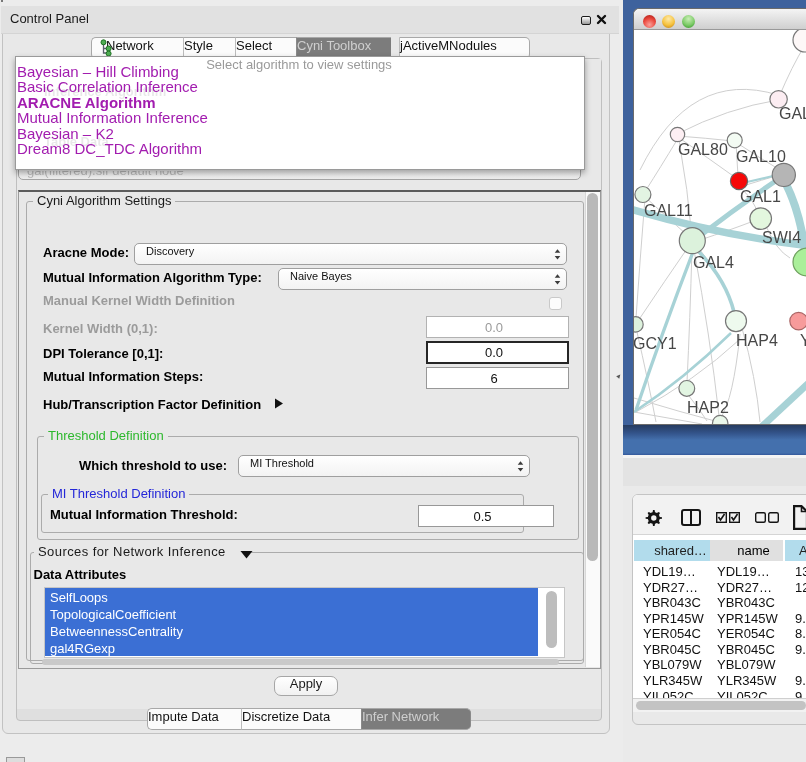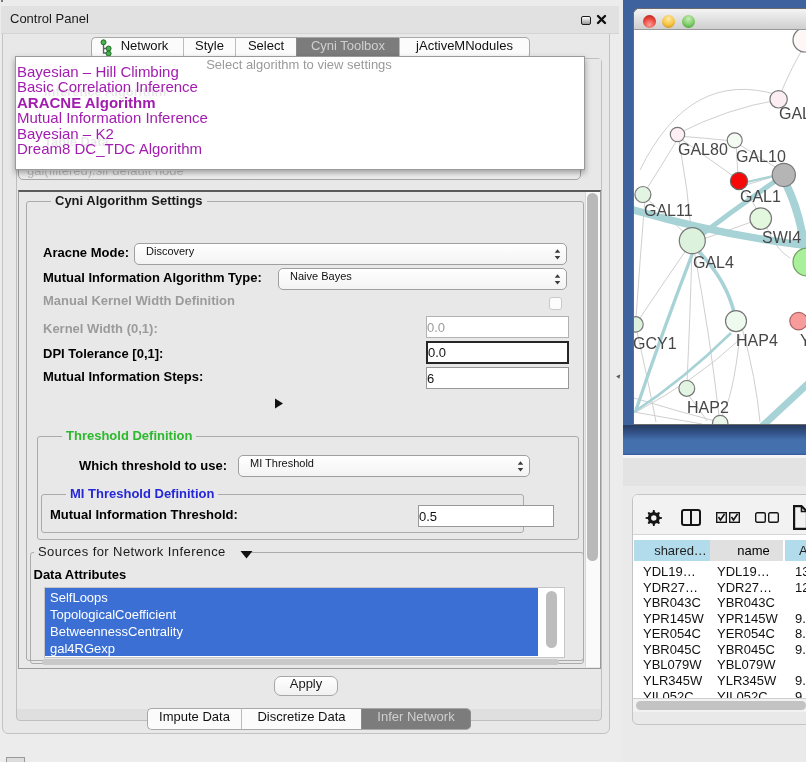--- a/index.html
+++ b/index.html
@@ -9,35 +9,35 @@
 .abs { position:absolute; }
 .bold { font-weight:bold; }
 
 #cpwin { left:2px; top:8px; width:608px; height:726px; background:#e8e8e8;
   border:1px solid #c2c2c2; border-radius:6px; }
 #cptitle { left:-2px; top:-3px; width:618px; height:27.5px; background:#e1e1e1;
   border-bottom:1px solid #d4d4d4; z-index:2; }
 #cptitle span { position:absolute; left:9px; top:5px; font-size:13px; color:#1a1a1a; }
 
 .seg { height:22px; background:#fbfbfb; border-top:1px solid #a8a8a8;
-  border-bottom:1px solid #a8a8a8; font-size:13px; color:#111; text-align:center; }
+  border-bottom:1px solid #a8a8a8; font-size:13px; color:#111; }
 .seg span { display:inline-block; margin-top:0px; }
 .segdark { background:#7c7c7c; color:#cfcfcf; }
 
 .grp { border:1px solid #ababab; border-radius:3px; }
-.gtitle { position:absolute; top:-9.5px; left:24px; background:#e8e8e8; padding:0 4px;
-  font-size:13px; white-space:nowrap;font-weight:bold; }
+.gtitle { position:absolute; top:-9.5px; left:6px; background:#e8e8e8; padding:0 4px;
+  font-size:13px; white-space:nowrap; }
 
 .combo { background:linear-gradient(#ffffff,#f3f3f3); border:1px solid #9f9f9f;
   border-radius:5px; font-size:11px; color:#111; }
 .combo .ctext { position:absolute; left:11px; top:0.5px; }
 .combo .carr { position:absolute; right:4.5px; top:4px; width:9px; height:13px; }
 
 .tf { background:#fff; border:1px solid #989898; font-size:13px; color:#111;
-  text-align:left; padding:3px 7px 0 0; }
+  text-align:center; padding:3px 7px 0 0; }
 .lab { font-size:13px; white-space:nowrap; }
 .dis { color:#9b9b9b; }
 </style>
 </head>
 <body>
 <div id="stage">
 
   <div class="abs" style="left:1px;top:0;width:2px;height:2px;background:#777"></div>
 
   <div id="cpwin" class="abs">
@@ -57,21 +57,21 @@
       <span style="margin-left:14px">Network</span>
     </div>
     <svg class="abs" style="left:96px;top:30px" width="14" height="17" viewBox="0 0 14 17">
       <path d="M4.5 5 L4.5 14 L9.5 14 M4.5 9.5 L9.5 9.5" stroke="#5a5f6e" stroke-width="1.3" fill="none"></path>
       <circle cx="4.5" cy="3.3" r="2.5" fill="#4fae53" stroke="#1d7022" stroke-width="1"></circle>
       <circle cx="9.6" cy="9.5" r="2.5" fill="#4fae53" stroke="#1d7022" stroke-width="1"></circle>
       <circle cx="9.6" cy="14.6" r="2.5" fill="#4fae53" stroke="#1d7022" stroke-width="1"></circle>
     </svg>
     <div class="abs seg" style="left:180px;top:28px;width:52px;border-left:1px solid #bcbcbc"><span>Style</span></div>
     <div class="abs seg" style="left:232px;top:28px;width:61px;border-left:1px solid #bcbcbc"><span>Select</span></div>
-    <div class="abs seg segdark" style="left:293px;top:28px;width:103px;border-left:1px solid #8a8a8a"><span>Cyni Toolbox</span></div>
+    <div class="abs seg segdark" style="left:293px;top:28px;width:95px;border-left:1px solid #8a8a8a"><span>Cyni Toolbox</span></div>
     <div class="abs seg" style="left:396px;top:28px;width:131px;border-left:1px solid #bcbcbc;border-right:1px solid #a8a8a8;border-radius:0 5px 5px 0"><span>jActiveMNodules</span></div>
 
     <div class="abs" style="left:15px;top:150px;width:563px;height:21px;background:linear-gradient(#fdfdfd,#ededed);border:1px solid #a5a5a5;border-radius:5px"></div>
     <div class="abs" style="left:24px;top:162px;font-size:13px;color:rgba(80,80,80,0.33);overflow:hidden;height:7px;width:200px"><span style="position:relative;top:-8px">gal(filtered).sif default node</span></div>
 
     <div class="abs" style="left:15px;top:181px;width:583px;height:479px;background:#e8e8e8;border:1px solid #9a9a9a;border-top:2px solid #5c5c5c"></div>
 
     <div class="abs" style="left:582px;top:183px;width:15px;height:475px;background:#fafafa;border-left:1px solid #d8d8d8"></div>
     <div class="abs" style="left:584px;top:184px;width:11px;height:368px;background:#b9b9b9;border-radius:6px"></div>
 
@@ -101,20 +101,21 @@
 
     <div class="abs lab bold dis" style="left:40px;top:312px">Kernel Width (0,1):</div>
     <div class="abs tf dis" style="left:423px;top:307px;width:143px;height:22px;border-color:#b2b2b2">0.0</div>
 
     <div class="abs lab bold" style="left:40px;top:337px">DPI Tolerance [0,1]:</div>
     <div class="abs tf" style="left:423px;top:332px;width:143px;height:23px;border:2px solid #262626;padding-top:2px">0.0</div>
 
     <div class="abs lab bold" style="left:40px;top:359.5px">Mutual Information Steps:</div>
     <div class="abs tf" style="left:423px;top:358px;width:143px;height:22px">6</div>
 
+    <div class="abs lab bold" style="left:40px;top:387.5px">Hub/Transcription Factor Definition</div>
     <svg class="abs" style="left:270px;top:388px" width="12" height="13" viewBox="0 0 12 13">
       <path d="M2 1.5 L10 6.5 L2 11.5 Z" fill="#111"></path>
     </svg>
 
     <div class="abs grp" style="left:34px;top:427px;width:542px;height:104px">
       <span class="gtitle" style="color:#2db82d">Threshold Definition</span>
     </div>
     <div class="abs lab bold" style="left:76px;top:448.5px">Which threshold to use:</div>
     <div class="abs combo" style="left:235px;top:446px;width:292px;height:22px">
       <span class="ctext">MI Threshold</span>

